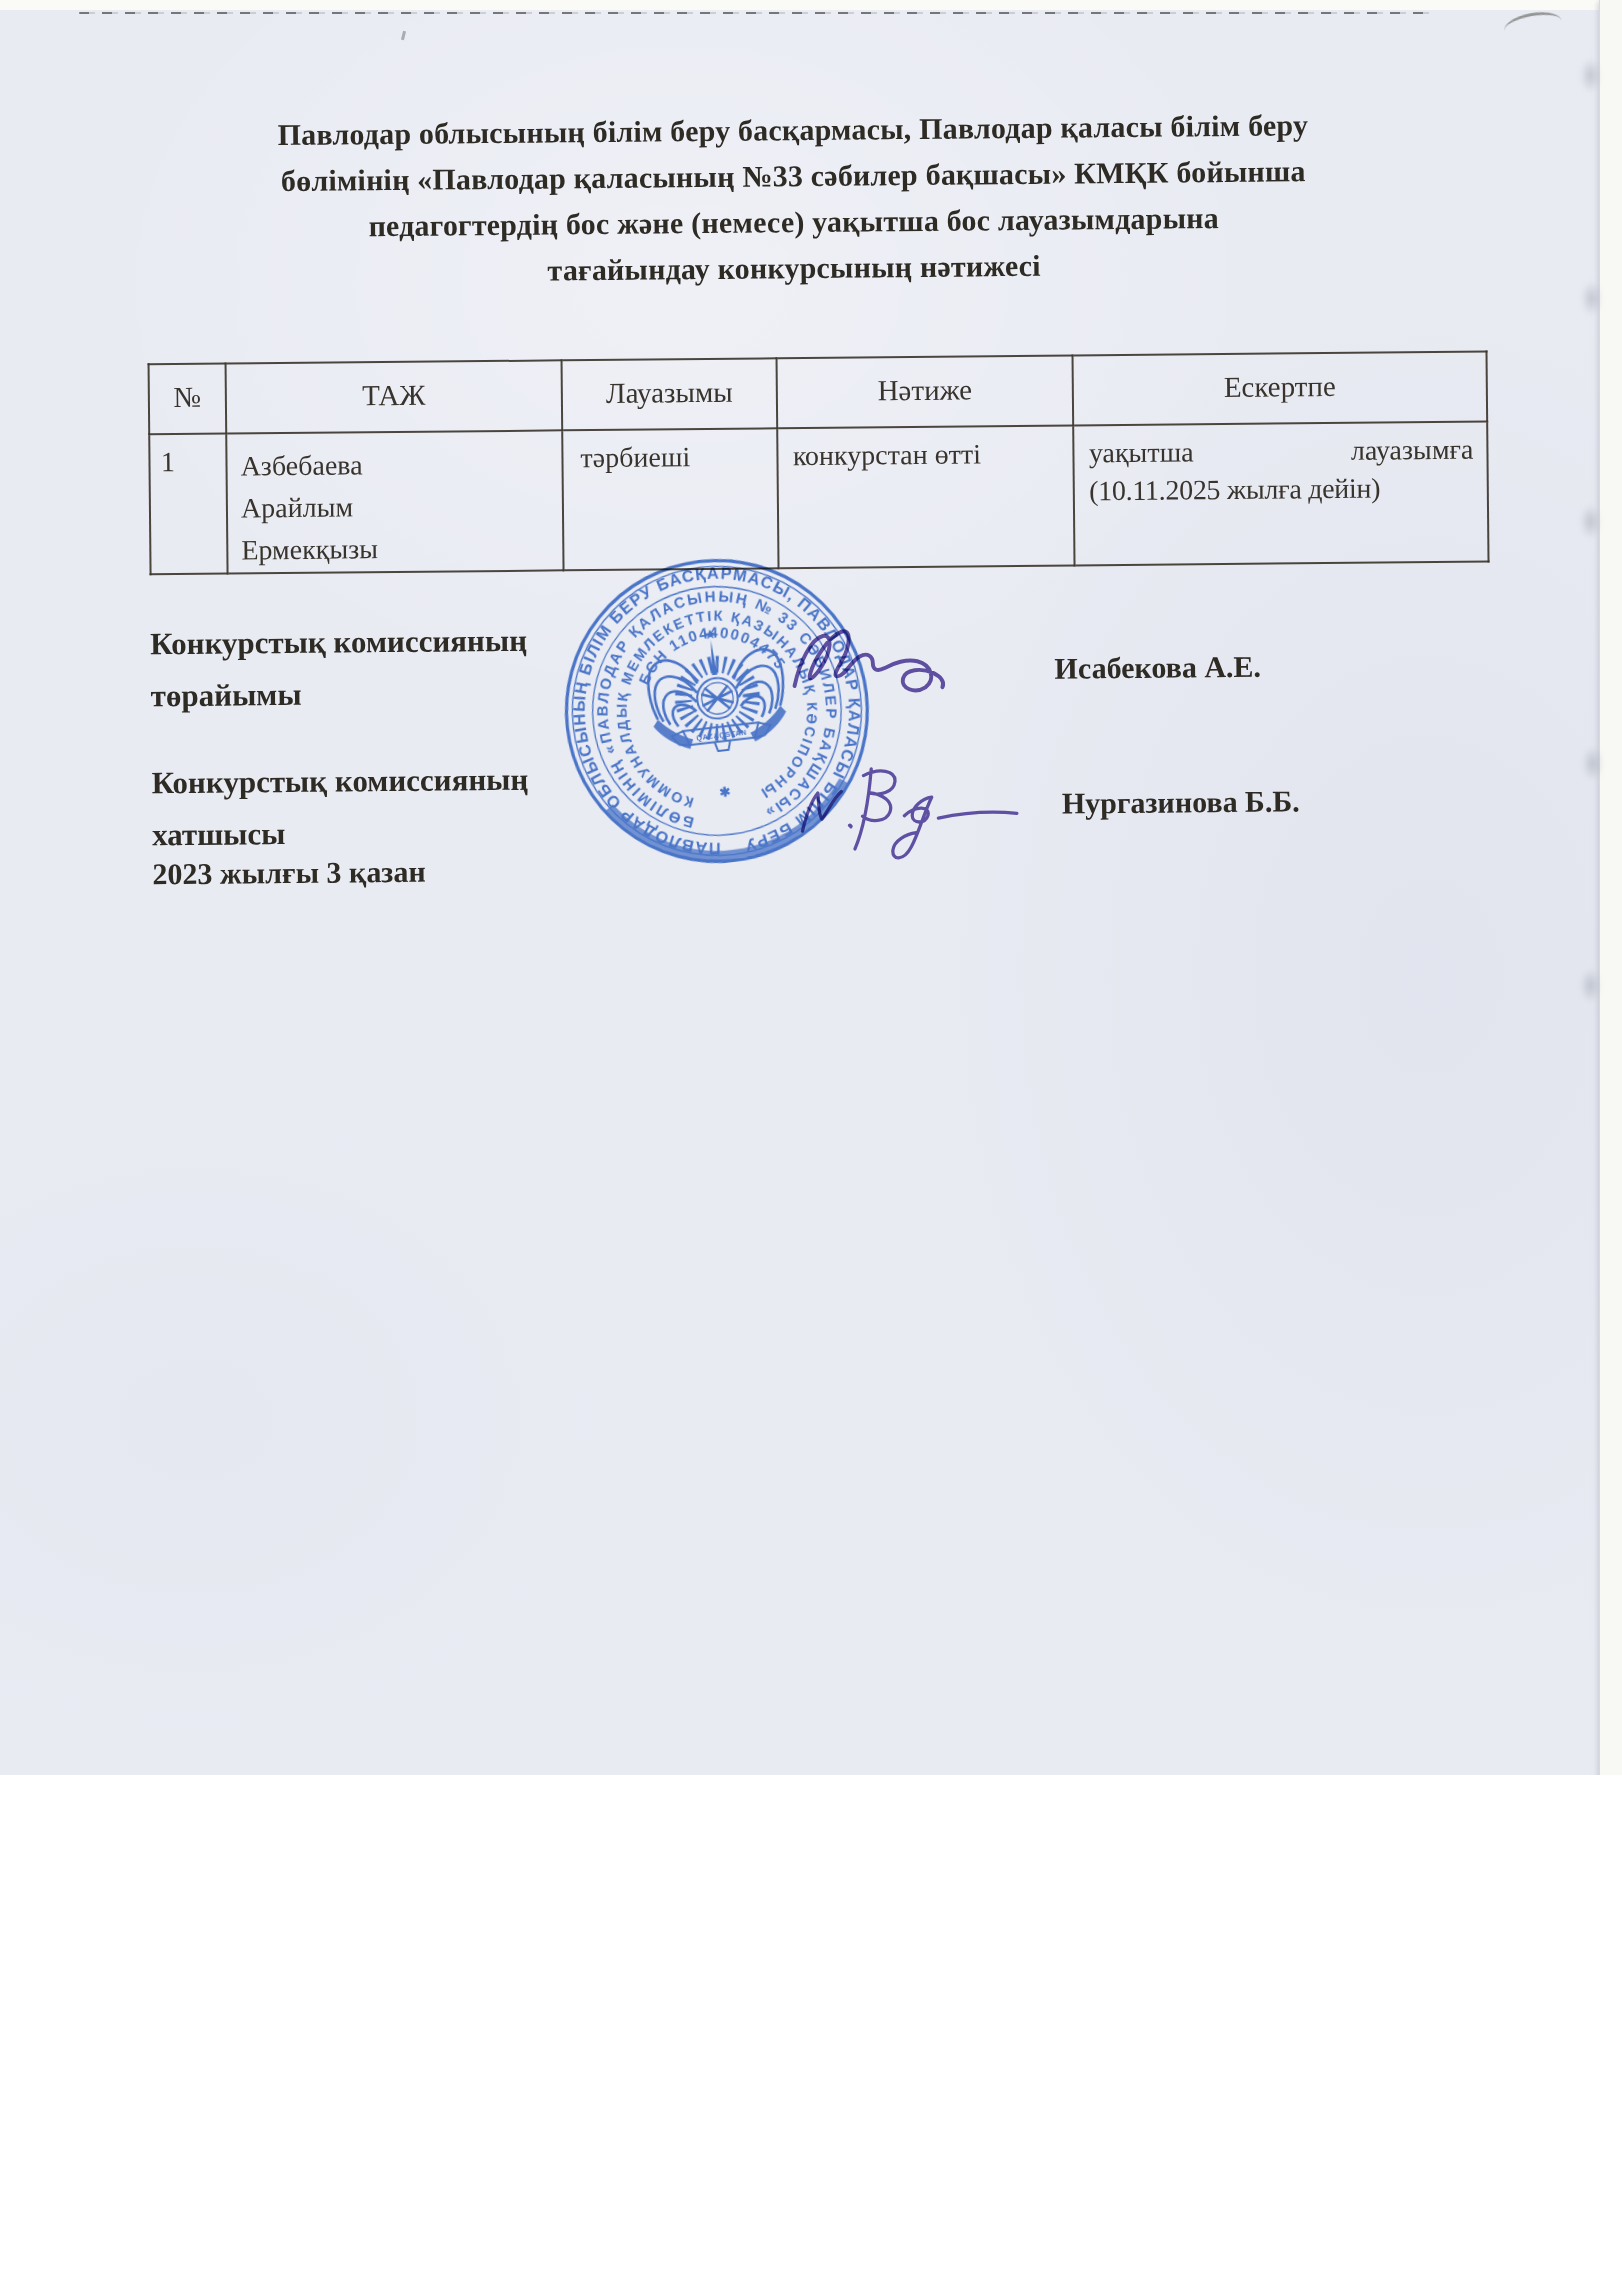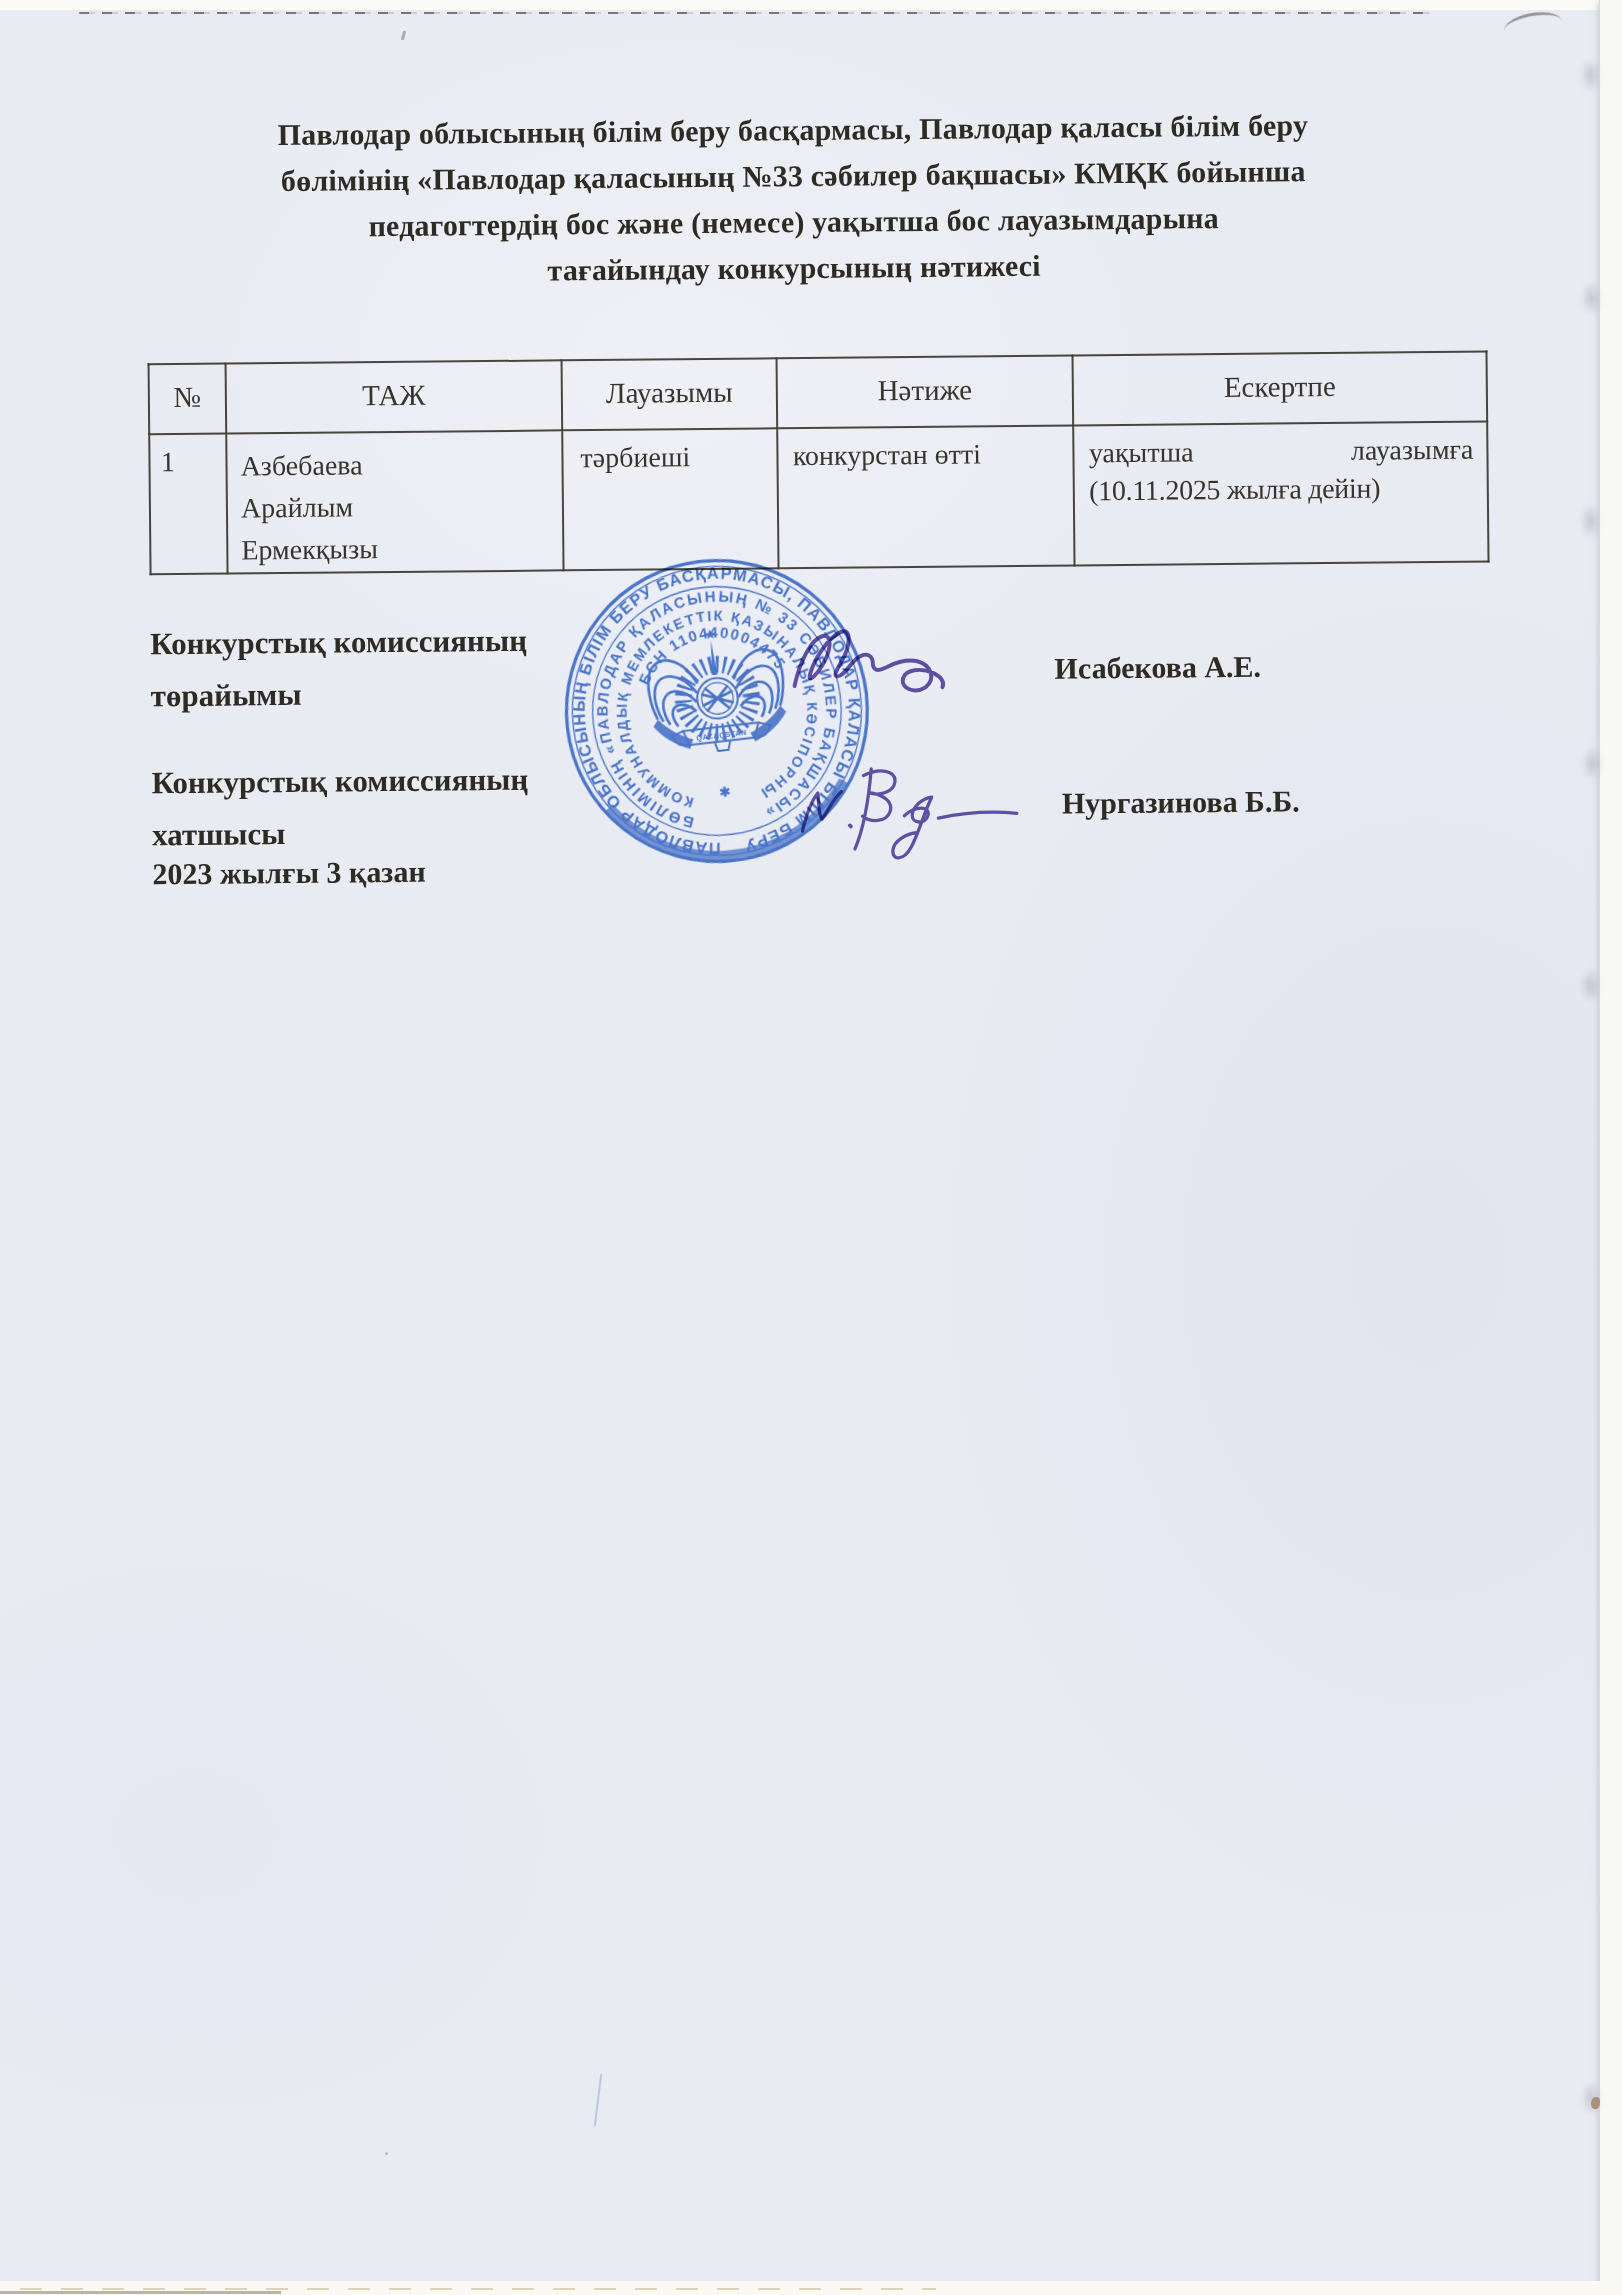--- a/index.html
+++ b/index.html
@@ -1,19 +1,19 @@
 <!DOCTYPE html>
 <html style="font-size:10.5px"><head>
 <meta charset="utf-8">
 <style>
   html,body{margin:0;padding:0;}
   body{width:1623px;height:2295px;overflow:hidden;}
 
   .page{
-    position:relative;width:1623px;height:2295px;overflow:hidden;
+    position:relative;width:1623px;height:1775px;overflow:hidden;
     background:
       radial-gradient(851px 622px at 42% 16%, rgba(255,255,255,.28), transparent 70%),
       radial-gradient(720px 982px at 88% 55%, rgba(206,211,224,.28), transparent 72%),
       radial-gradient(589px 458px at 12% 80%, rgba(222,226,236,.35), transparent 70%),
       #e9ebf3;
     font-family:"Liberation Serif", serif;
   }
 
   
   .edge-top{position:absolute;left:0;top:0;width:1623px;height:9.8px;background:#fafaf7;}

